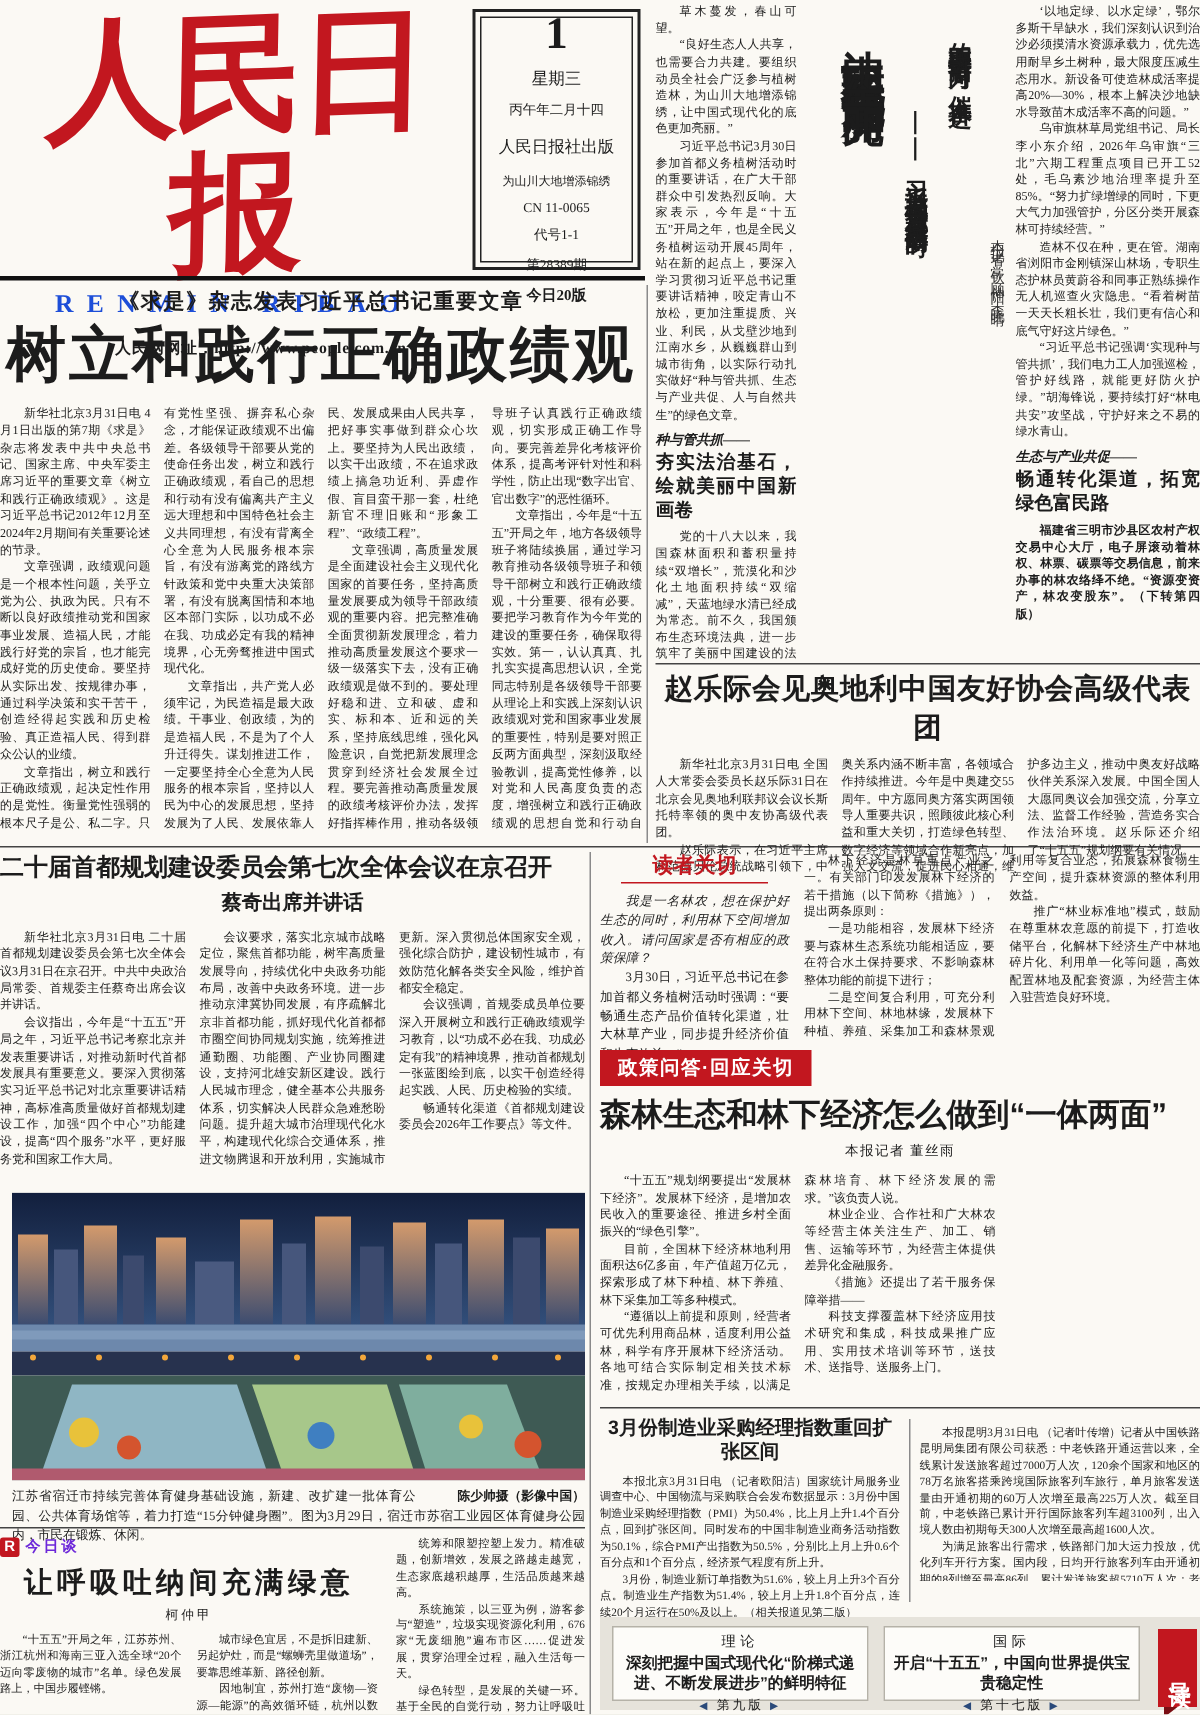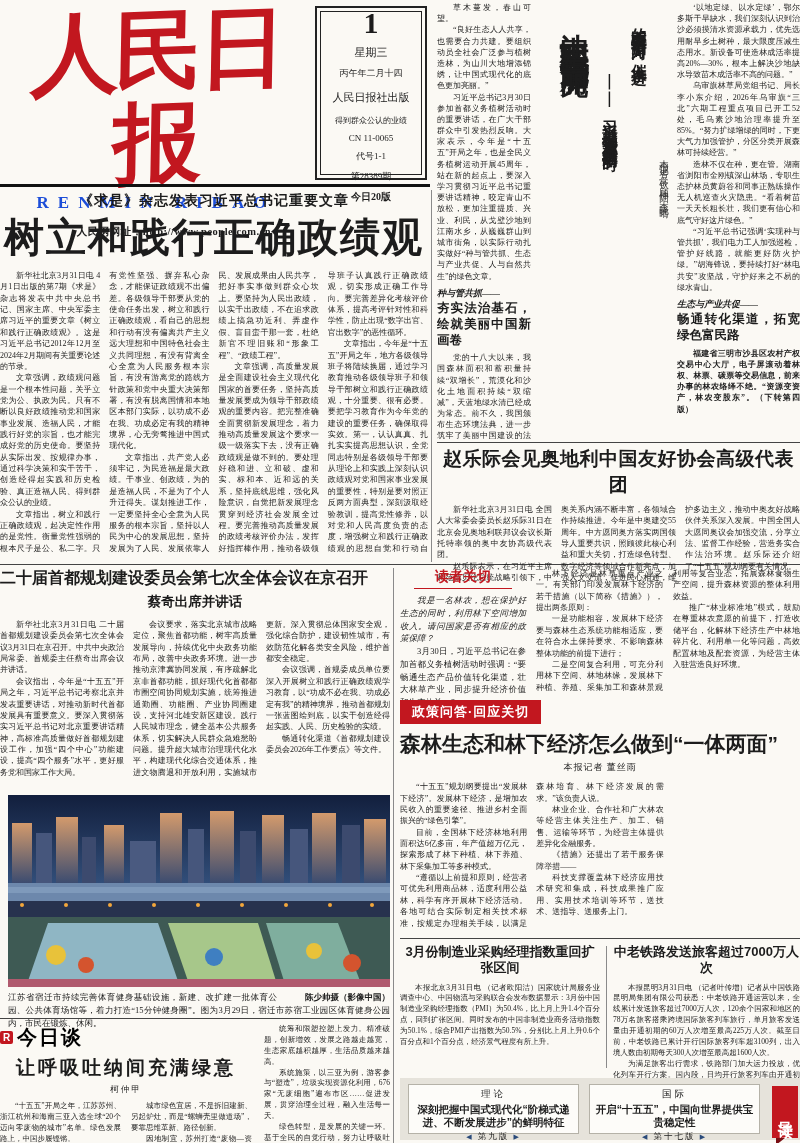--- a/index.html
+++ b/index.html
@@ -86,21 +86,21 @@
   .photo { position:absolute; left:8px; top:795px; width:382px; height:192px; overflow:hidden; }
   .caption { position:absolute; left:8px; top:991px; width:382px; font-size:8.5px; line-height:1.55; text-align:justify; }
   .credit { float:right; font-weight:bold;margin-left:28px; }
 
   
   .talk { position:absolute; left:0; top:1024px; width:390px; height:119px; display:flex; gap:12px; }
   .talk-left { width:252px; }
   .talk-right { flex:1; font-size:7.5px; line-height:1.45; text-align:justify; overflow:hidden; }
   .talk-badge { display:flex; align-items:center; gap:4px; }
   .talk-logo { width:13px; height:13px; background:#c2171f; color:#fff; font-weight:bold; font-size:10px; display:flex; align-items:center; justify-content:center; border-radius:2px; }
-  .talk-name { color:#000000; font-weight:900; font-size:20px; letter-spacing:2px; }
+  .talk-name { color:#6d28d9; font-weight:900; font-size:10px; letter-spacing:2px; }
   .talk-head { font-size:19px; font-weight:900; text-align:center; letter-spacing:3px; margin-top:4px; }
   .talk-byline { font-size:8.5px; text-align:center; margin-top:3px; letter-spacing:2px; }
   .talk-body { margin-top:5px; column-count:2; column-gap:10px; font-size:7.5px; line-height:1.45; text-align:justify; height:62px; overflow:hidden; column-fill:auto; }
 
   
   .reader { position:absolute; left:400px; top:568px; width:400px; height:128px; display:flex; gap:10px; }
   .rc-col1 { width:126px; }
   .rc-title { display:block; color:#c2171f; font-weight:bold; font-size:14px; text-align:center; border-bottom:1px solid #c2171f; padding-bottom:2px; margin:0 14px 5px; }
   .rc-question { font-size:8.5px; font-style:italic; line-height:1.5; text-align:justify; }
   .rc-question p { text-indent:2em; }
@@ -142,21 +142,21 @@
     <div class="web">人民网网址：http://www.people.com.cn</div>
   </div>
 
   <div class="datebox">
     <div class="datebox-inner">
       <div class="db-ym">2026年4月</div>
       <div class="db-day">1</div>
       <div class="db-week">星期三</div>
       <div class="db-lunar">丙午年二月十四</div>
       <div class="db-pub">人民日报社出版</div>
-      <div class="db-issn-label">得到群众公认的业绩</div>
+      <div class="db-issn-label">为山川大地增添锦绣</div>
       <div class="db-small">CN 11-0065</div>
       <div class="db-small">代号1-1</div>
       <div class="db-small">第28389期</div>
       <div class="db-pages">今日20版</div>
     </div>
   </div>
 
   <div class="masthead-rule"></div>
   <div class="vrule-top"></div>
   <div class="vrule-left"></div>
@@ -340,24 +340,24 @@
         <p>林业企业、合作社和广大林农等经营主体关注生产、加工、销售、运输等环节，为经营主体提供差异化金融服务。</p>
         <p>《措施》还提出了若干服务保障举措——</p>
         <p>科技支撑覆盖林下经济应用技术研究和集成，科技成果推广应用、实用技术培训等环节，送技术、送指导、送服务上门。</p>
       </div>
   </div>
 
   <div class="pmi">
     <div class="bn-head sans">3月份制造业采购经理指数重回扩张区间</div>
     <div class="bn-body plain">
         <p>本报北京3月31日电 （记者欧阳洁）国家统计局服务业调查中心、中国物流与采购联合会发布数据显示：3月份中国制造业采购经理指数（PMI）为50.4%，比上月上升1.4个百分点，回到扩张区间。同时发布的中国非制造业商务活动指数为50.1%，综合PMI产出指数为50.5%，分别比上月上升0.6个百分点和1个百分点，经济景气程度有所上升。</p>
+        <p>3月份，制造业新订单指数为51.6%，较上月上升3个百分点。制造业生产指数为51.4%，较上月上升1.8个百分点，连续20个月运行在50%及以上。（相关报道见第二版）</p>
       </div>
   </div>
   <div class="railway">
-    <div class="bn-head sans">中老铁路发送旅客超过7000万人次</div>
     <div class="bn-body plain">
         <p>本报昆明3月31日电 （记者叶传增）记者从中国铁路昆明局集团有限公司获悉：中老铁路开通运营以来，全线累计发送旅客超过7000万人次，120余个国家和地区的78万名旅客搭乘跨境国际旅客列车旅行，单月旅客发送量由开通初期的60万人次增至最高225万人次。截至目前，中老铁路已累计开行国际旅客列车超3100列，出入境人数由初期每天300人次增至最高超1600人次。</p>
         <p>为满足旅客出行需求，铁路部门加大运力投放，优化列车开行方案。国内段，日均开行旅客列车由开通初期的8列增至最高86列，累计发送旅客超5710万人次；老挝段，日均开行旅客列车由开通初期的4列增至最高18列，累计发送旅客超1290万人次。</p>
       </div>
   </div>
 
   <div class="guide">
     <div class="guide-item">
       <div class="gi-cat">理论</div>
       <div class="gi-title sans">深刻把握中国式现代化“阶梯式递进、不断发展进步”的鲜明特征</div>

